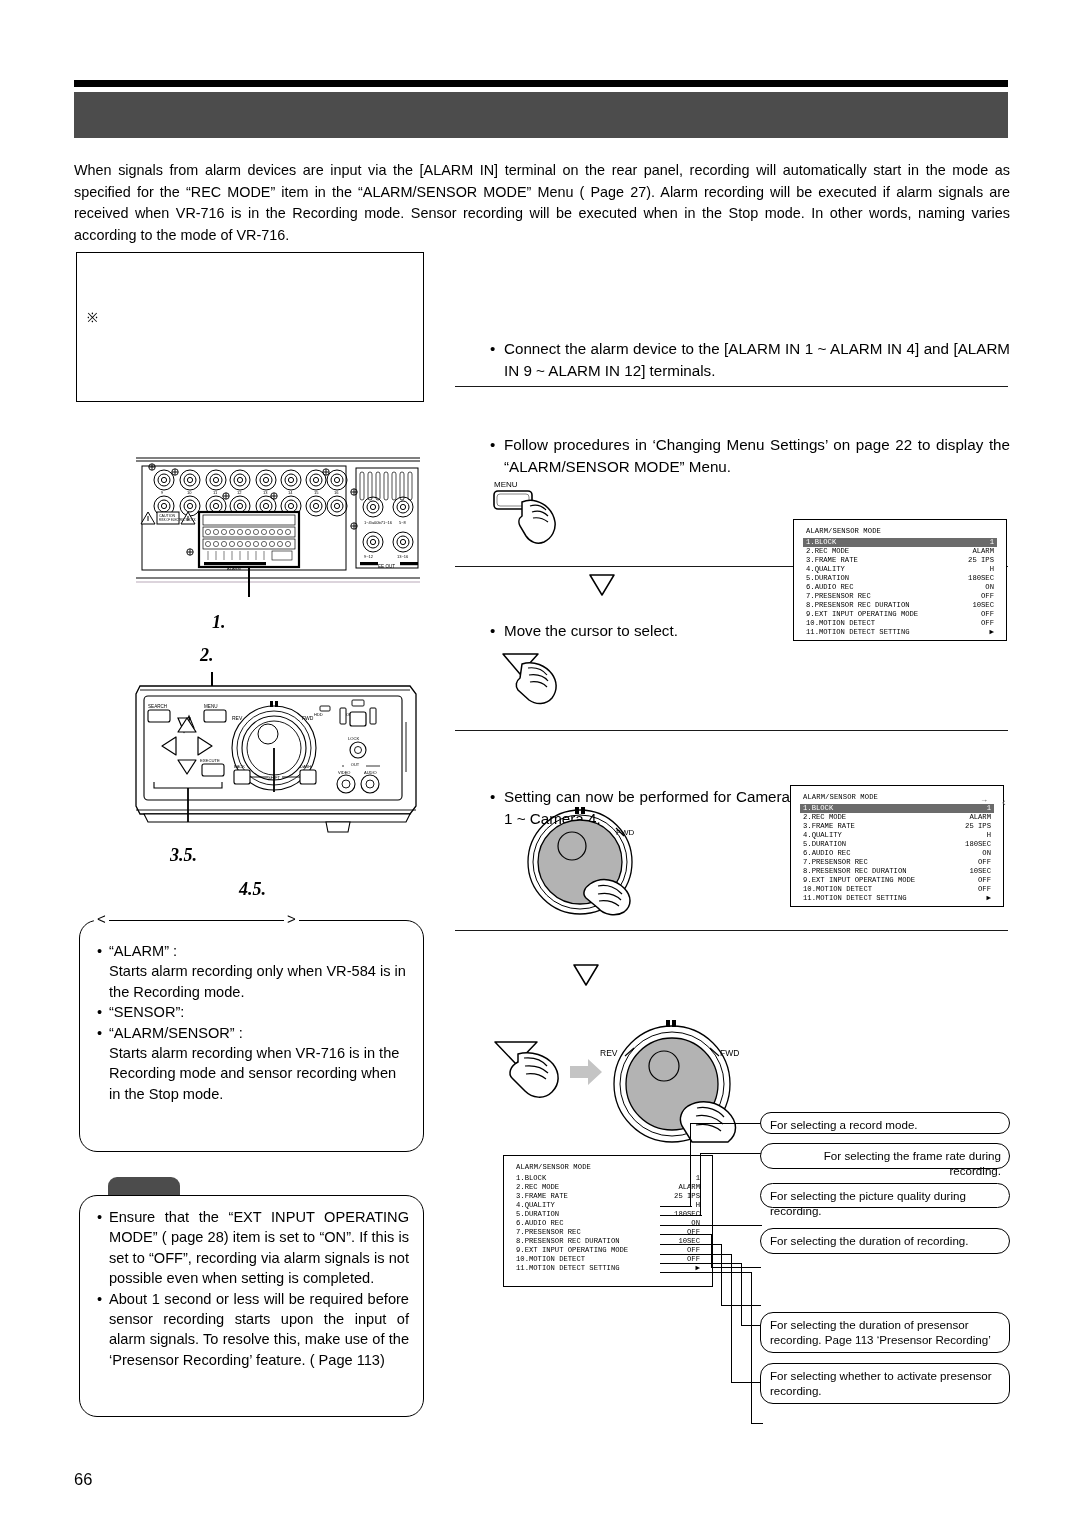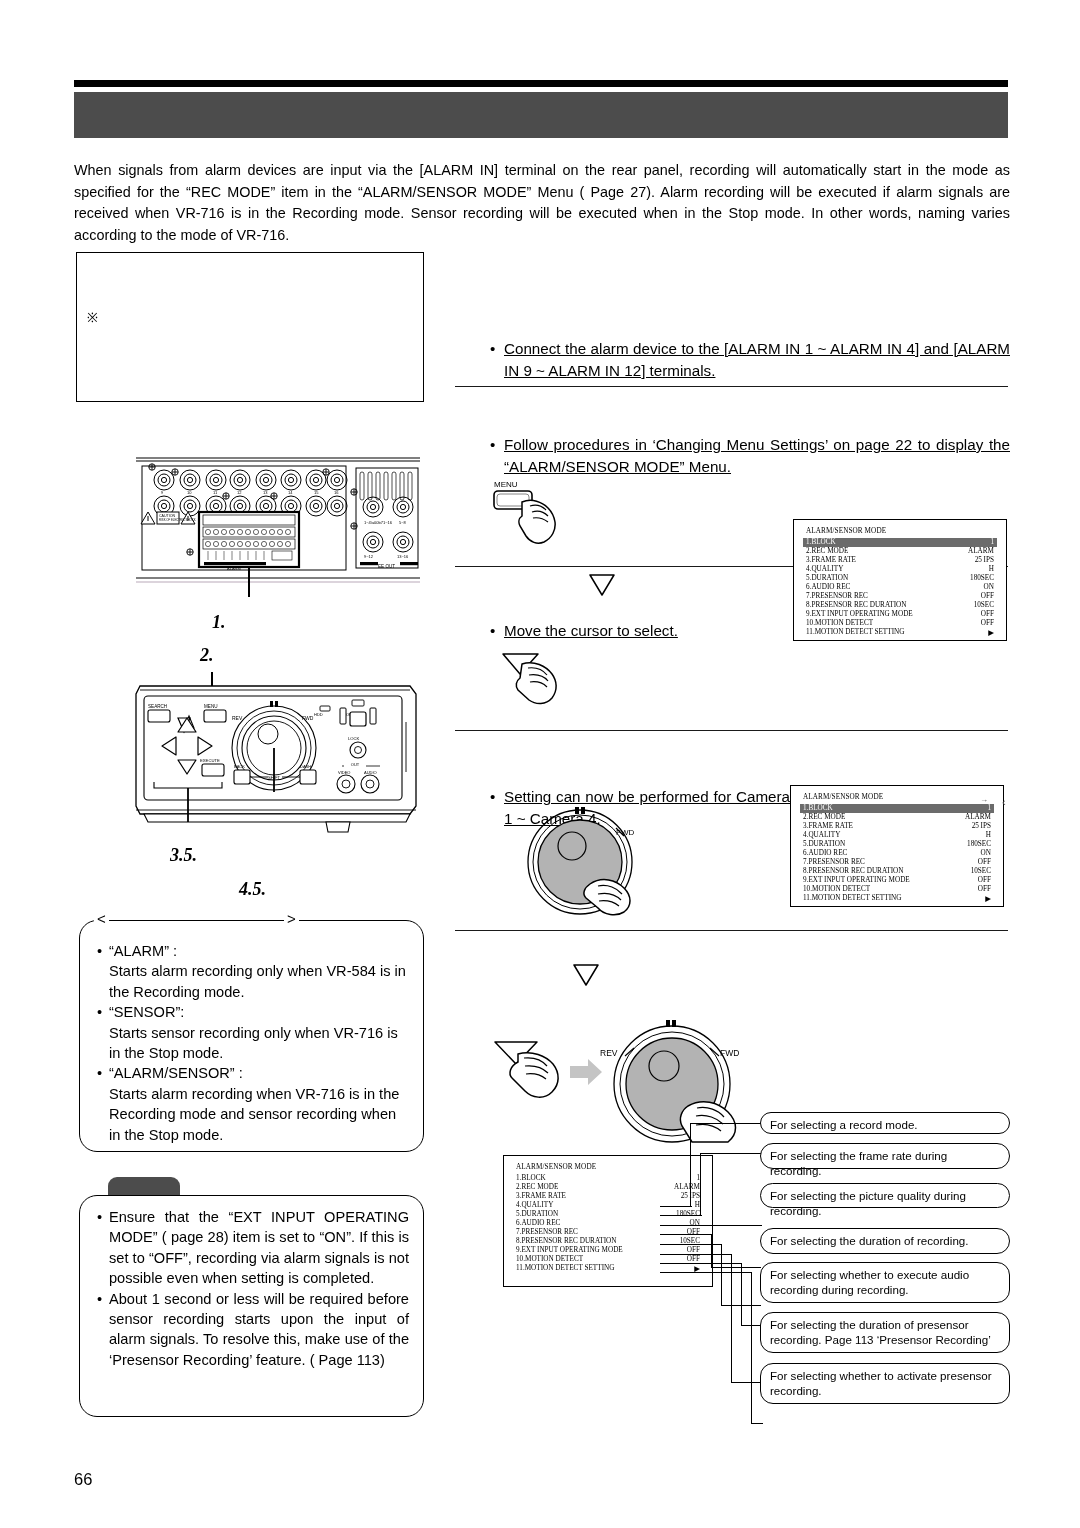--- a/index.html
+++ b/index.html
@@ -41,31 +41,31 @@
     border:1.6px solid #000; background:#fff;
   }
   .figbox .kome {
     position:absolute; left:10px; top:58px;
     font-size:13px; line-height:13px;
   }
 
   
   .rc { position:absolute; font-size:15.2px; line-height:22px; }
   .rc .bullet { position:absolute; left:0; top:0; }
-  .rc .body { display:block; padding-left:14px;text-decoration:underline; }
+  .rc .body { display:block; padding-left:14px; }
   .just { text-align:justify; text-align-last:left; }
 
   .hr-thin {
     position:absolute; height:0; border-top:1.4px solid #1a1a1a;
   }
 
   
   .osd {
     position:absolute; background:#fff; border:1.6px solid #000;
-    font-family:Liberation Serif, serif;
+    font-family:Liberation Mono, monospace;
   }
   .osd .osd-inner { position:absolute; inset:0; padding:7px 9px 4px 9px; }
   .osd .osd-title { font-size:7.2px; letter-spacing:.1px; margin-bottom:2.5px; padding-left:3px;}
   .osd .row {
     position:relative; font-size:7.2px; height:9.1px; line-height:9.1px;
     padding-left:3px; padding-right:3px;
   }
   .osd .row .val { position:absolute; right:3px; top:0; }
   .osd .row.sel { background:#6b6b6b; color:#fff; }
   .osd .row.sel .val { color:#fff; }
@@ -560,21 +560,20 @@
     </div>
     <div class="rb-text" style="top:20px;">
       <div class="li">
         <span class="b">•</span>
         <span>“ALARM” :</span><br>
         <span>Starts alarm recording only when VR-584 is in the Recording mode.</span>
       </div>
       <div class="li">
         <span class="b">•</span>
         <span>“SENSOR”:</span><br>
-        <span>Starts sensor recording only when VR-716 is in the Stop mode.</span>
       </div>
       <div class="li">
         <span class="b">•</span>
         <span>“ALARM/SENSOR” :</span><br>
         <span>Starts alarm recording when VR-716 is in the Recording mode and sensor recording when in the Stop mode.</span>
       </div>
     </div>
   </div>
 
   <div class="note-tab" style="left:108px; top:1177px;"></div>
@@ -637,37 +636,33 @@
   <div class="ln h" style="left:741px; top:1325px; width:20px;"></div>
 
   <div class="ln h" style="left:660px; top:1272px; width:92px;"></div>
   <div class="ln v" style="left:751px; top:1272px; height:152px;"></div>
   <div class="ln h" style="left:751px; top:1423px; width:12px;"></div>
 
   <div class="callout" style="left:760px; top:1112px; width:250px; height:22px;">
     <div>For selecting a record mode.</div>
   </div>
 
-  <div class="callout" style="left:760px; top:1143px; width:250px; height:26px;">
+  <div class="callout" style="left:760px; top:1143px; width:250px; height:26px;text-align:right;">
     <div>For selecting the frame rate during recording.</div>
   </div>
 
   <div class="callout" style="left:760px; top:1183px; width:250px; height:25px;">
     <div>For selecting the picture quality during</div>
     <div>recording.</div>
   </div>
 
   <div class="callout" style="left:760px; top:1228px; width:250px; height:26px;">
     <div>For selecting the duration of recording.</div>
   </div>
 
-  <div class="callout" style="left:760px; top:1262px; width:250px; height:41px;">
-    <div>For selecting whether to execute audio</div>
-    <div>recording during recording.</div>
-  </div>
 
   <div class="callout" style="left:760px; top:1312px; width:250px; height:41px;">
     <div>For selecting the duration of presensor</div>
     <div>recording.    Page 113 ‘Presensor Recording’</div>
   </div>
 
   <div class="callout" style="left:760px; top:1363px; width:250px; height:41px;">
     <div>For selecting whether to activate presensor</div>
     <div>recording.</div>
   </div>

